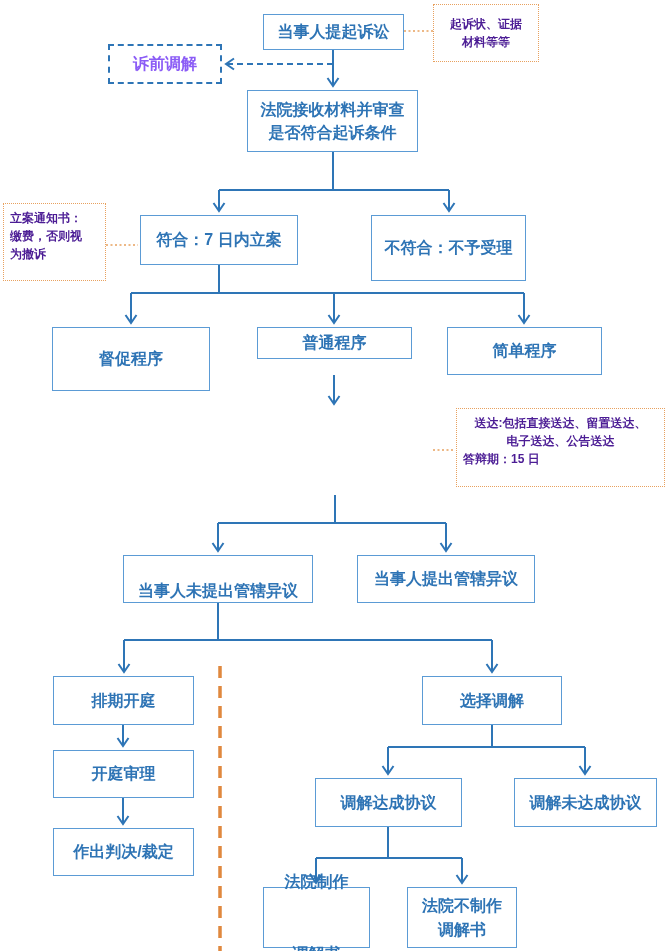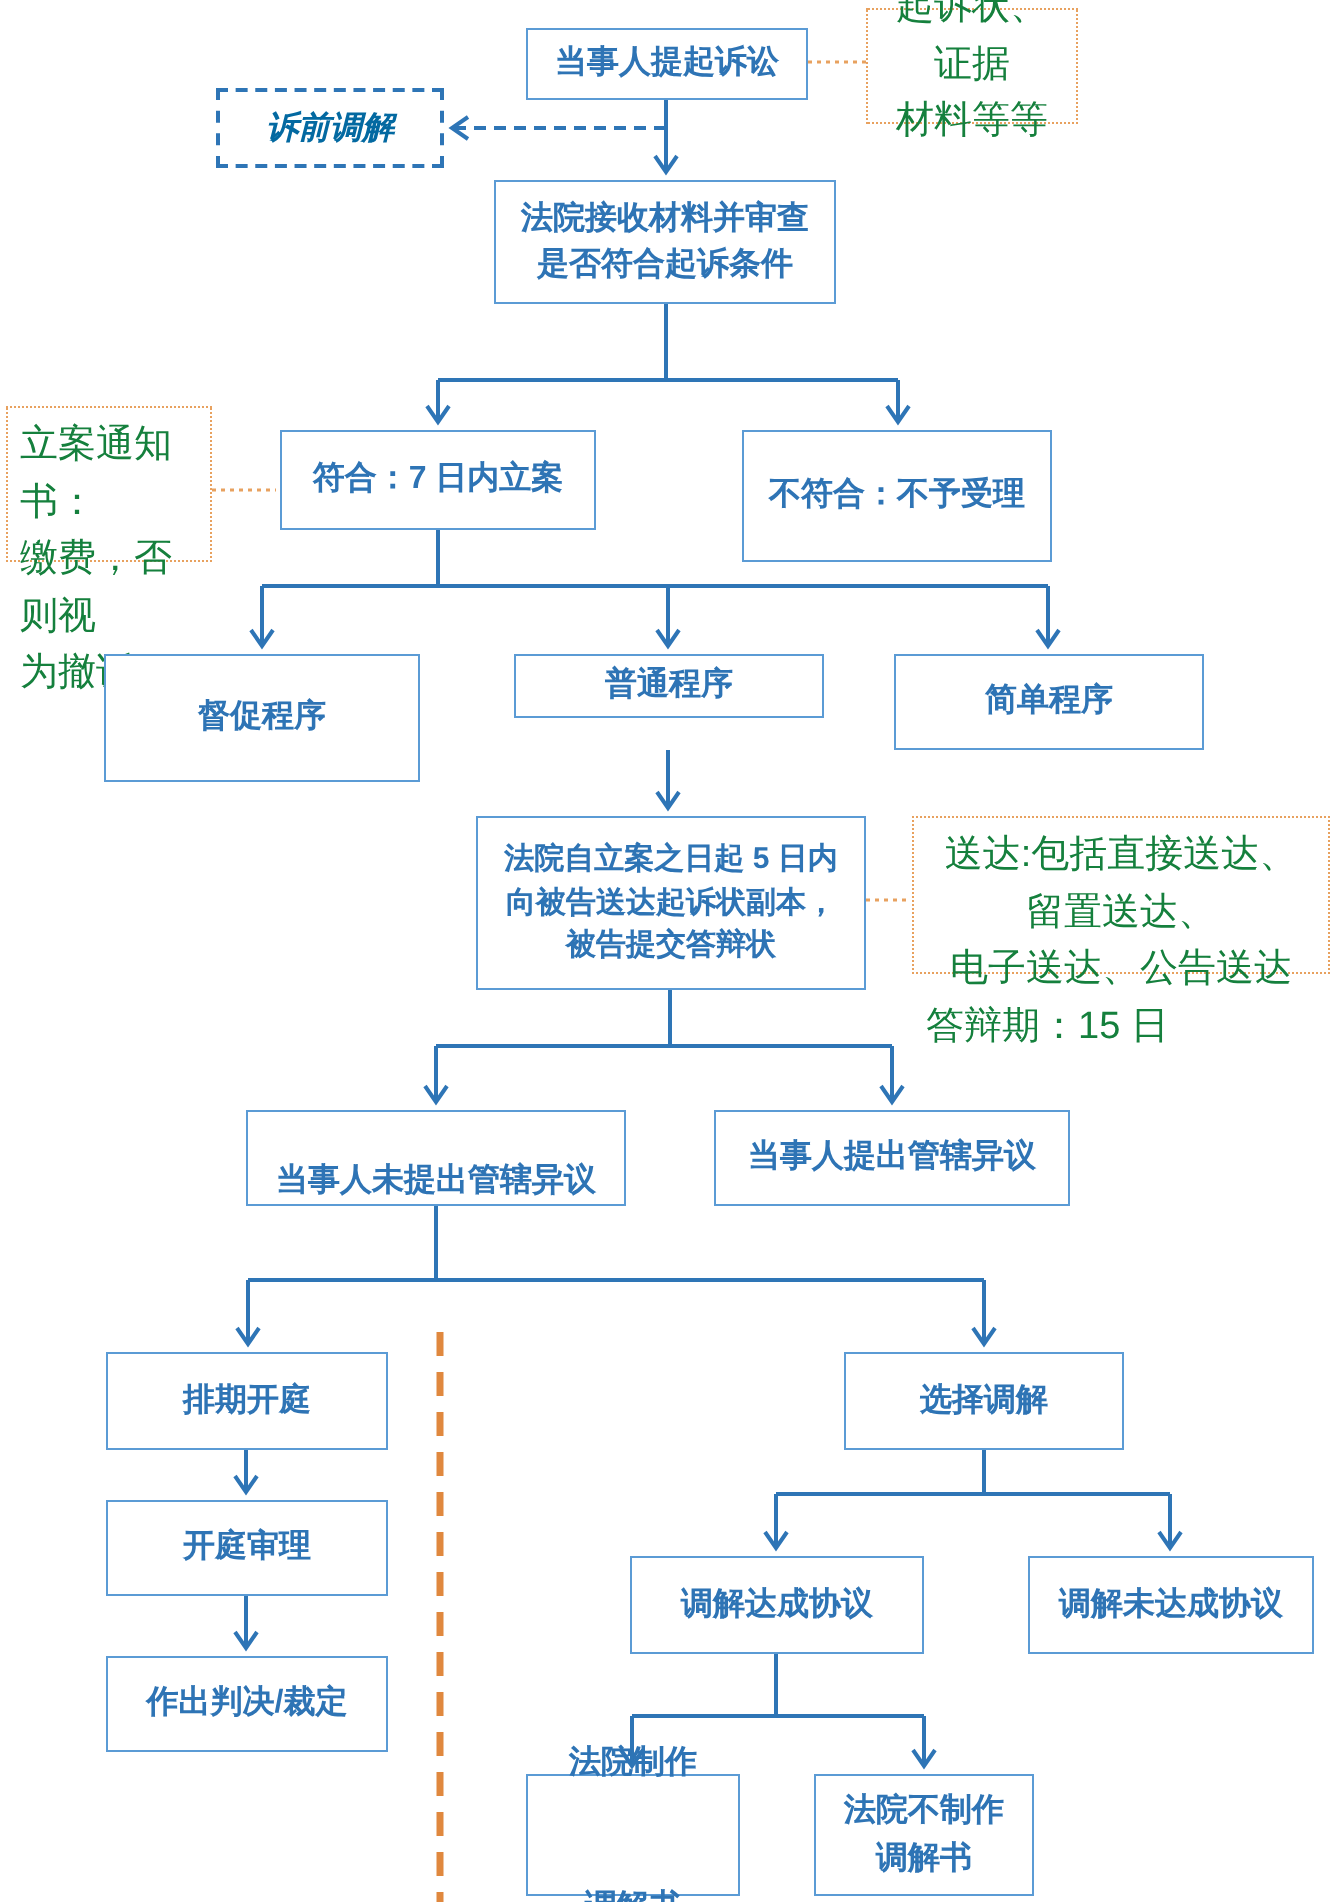--- a/index.html
+++ b/index.html
@@ -25,35 +25,34 @@
     align-items:center;
     justify-content:center;
     text-align:center;
   }
   .node .line{display:block;}
   .node-sm{font-size:15px;}
   .pre-box{
     position:absolute;
     box-sizing:border-box;
     border:2.5px dashed #2E75B6;
-    color:#0369a1;
+    color:#8b5cf6;
     background:#ffffff;
     font-weight:bold;
     font-size:16px;
     display:flex;align-items:center;justify-content:center;
     text-align:center;
-    font-style:italic;
   }
   .note{
     position:absolute;
     box-sizing:border-box;
     border:1.5px dotted #E8A15F;
-    color:#15803d;
-    font-weight:normal;
-    font-size:19px;
+    color:#4c1d95;
+    font-weight:bold;
+    font-size:12px;
     line-height:1.5;
     padding:5px 6px;
     background:#ffffff;
   }
   .note .c{display:block;text-align:center;}
   .note .l{display:block;text-align:left;}
   .note-materials{display:flex;flex-direction:column;justify-content:center;}
 </style>
 </head>
 <body>
@@ -141,25 +140,20 @@
   </div>
 
   <div class="node" style="left:257px;top:327px;width:155px;height:32px;">
     <span class="line">普通程序</span>
   </div>
 
   <div class="node" style="left:447px;top:327px;width:155px;height:48px;">
     <span class="line">简单程序</span>
   </div>
 
-  <div class="node node-sm" style="left:238px;top:408px;width:195px;height:87px;">
-    <span class="line">法院自立案之日起 5 日内</span>
-    <span class="line">向被告送达起诉状副本，</span>
-    <span class="line">被告提交答辩状</span>
-  </div>
 
   <div class="note" style="left:456px;top:408px;width:209px;height:79px;">
     <span class="c">送达:包括直接送达、留置送达、</span>
     <span class="c">电子送达、公告送达</span>
     <span class="l">答辩期：15 日</span>
   </div>
 
   <div class="node" style="left:123px;top:555px;width:190px;height:48px;justify-content:flex-end;">
     <span class="line">当事人未提出管辖异议</span>
   </div>

